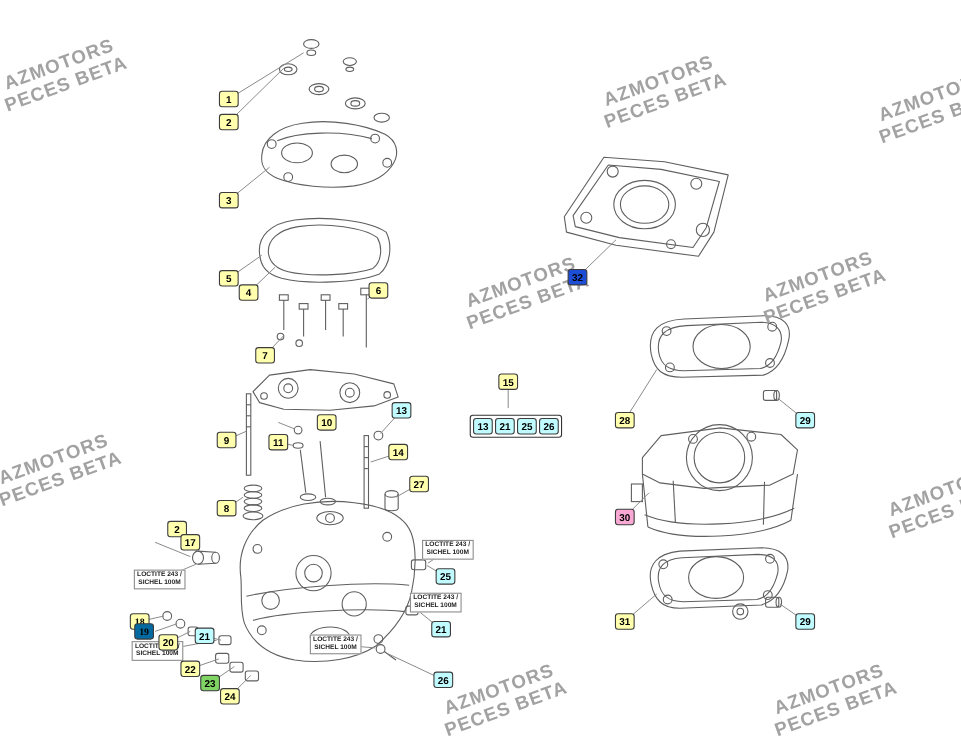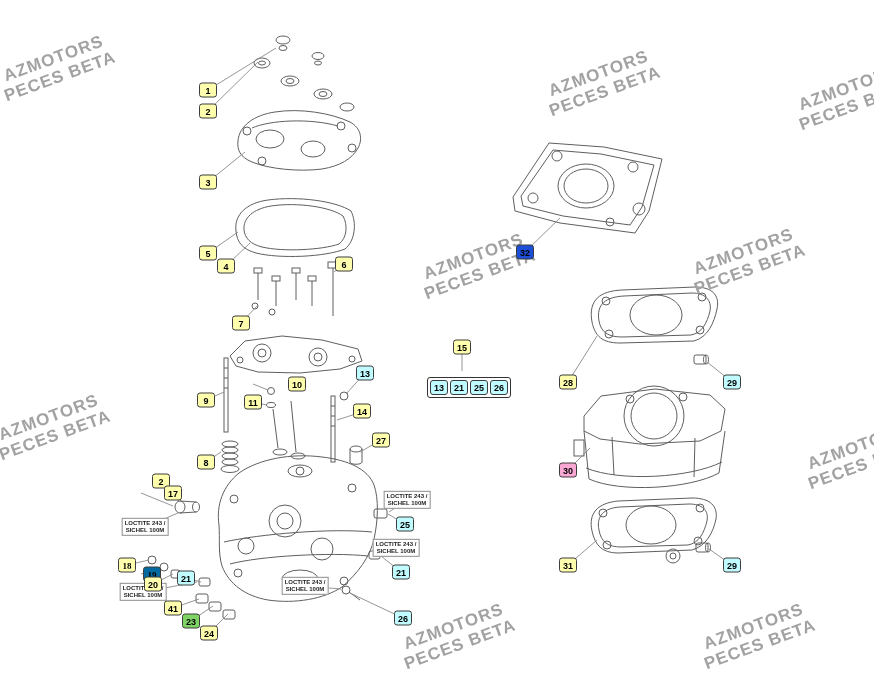--- a/index.html
+++ b/index.html
@@ -335,24 +335,24 @@
       <div class="callout" style="background: rgb(255, 255, 173); left: 253px; top: 384px; margin-left: 44px;">10</div>
       <div class="callout" style="background: rgb(255, 255, 173); left: 253px; top: 402px;">11</div>
       <div class="callout" style="background: rgb(192, 251, 255); left: 365px; top: 373px;">13</div>
       <div class="callout" style="background: rgb(255, 255, 173); left: 362px; top: 411px;">14</div>
       <div class="callout" style="background: rgb(255, 255, 173); left: 206px; top: 462px;">8</div>
       <div class="callout" style="background: rgb(255, 255, 173); left: 381px; top: 440px;">27</div>
       <div class="callout" style="background: rgb(255, 255, 173); left: 462px; top: 347px;">15</div>
       <div class="callout" style="background: rgb(255, 255, 173); left: 161px; top: 481px;">2</div>
       <div class="callout" style="background: rgb(255, 255, 173); left: 141px; top: 493px; margin-left: 32px;">17</div>
       <div class="callout" style="background: rgb(255, 255, 173); left: 127px; top: 565px; font-family: Liberation Serif, serif;">18</div>
-      <div class="callout" style="background: #0369a1; left: 152px; top: 574px; font-family: Liberation Serif, serif;">19</div>
+      <div class="callout" style="background: #0369a1; left: 131px; top: 574px; font-family: Liberation Serif, serif;">19</div>
       <div class="callout" style="background: rgb(255, 255, 173); left: 153px; top: 584px;">20</div>
       <div class="callout" style="background: rgb(192, 251, 255); left: 186px; top: 578px;">21</div>
-      <div class="callout" style="background: rgb(255, 255, 173); left: 173px; top: 608px;">41</div>
+      <div class="callout" style="background: rgb(255, 255, 173); left: 173px; top: 608px;">22</div>
       <div class="callout" style="background: rgb(127, 212, 100); left: 191px; top: 621px;">23</div>
       <div class="callout" style="background: rgb(255, 255, 173); left: 209px; top: 633px;">24</div>
       <div class="callout" style="background: rgb(192, 251, 255); left: 405px; top: 524px;">25</div>
       <div class="callout" style="background: rgb(192, 251, 255); left: 401px; top: 572px;">21</div>
       <div class="callout" style="background: rgb(192, 251, 255); left: 403px; top: 618px;">26</div>
       <div class="callout" style="background: #1d4ed8; left: 525px; top: 252px;">32</div>
       <div class="callout" style="background: rgb(255, 255, 173); left: 568px; top: 382px;">28</div>
       <div class="callout" style="background: rgb(192, 251, 255); left: 732px; top: 382px;">29</div>
       <div class="callout" style="background: #f9a8d4; left: 568px; top: 470px;">30</div>
       <div class="callout" style="background: rgb(255, 255, 173); left: 568px; top: 565px;">31</div>

